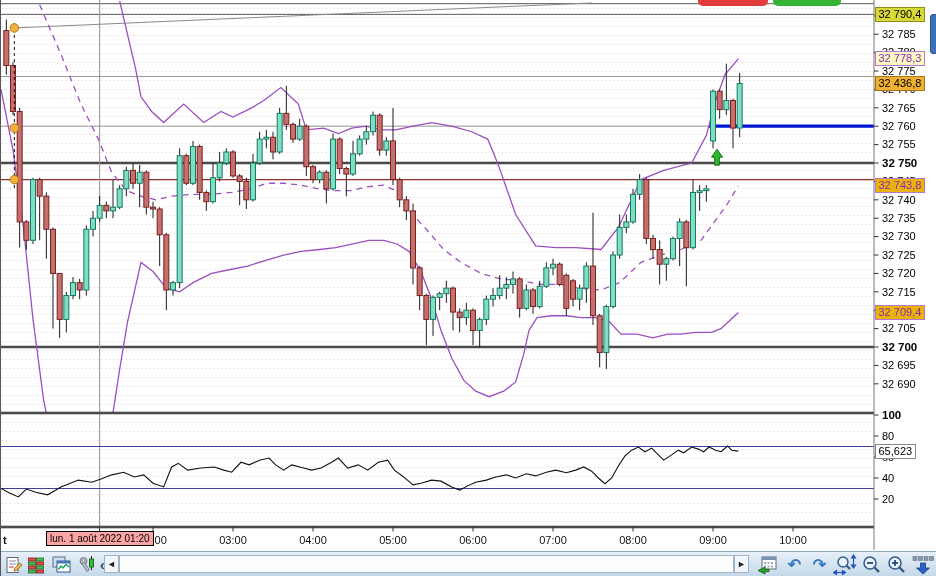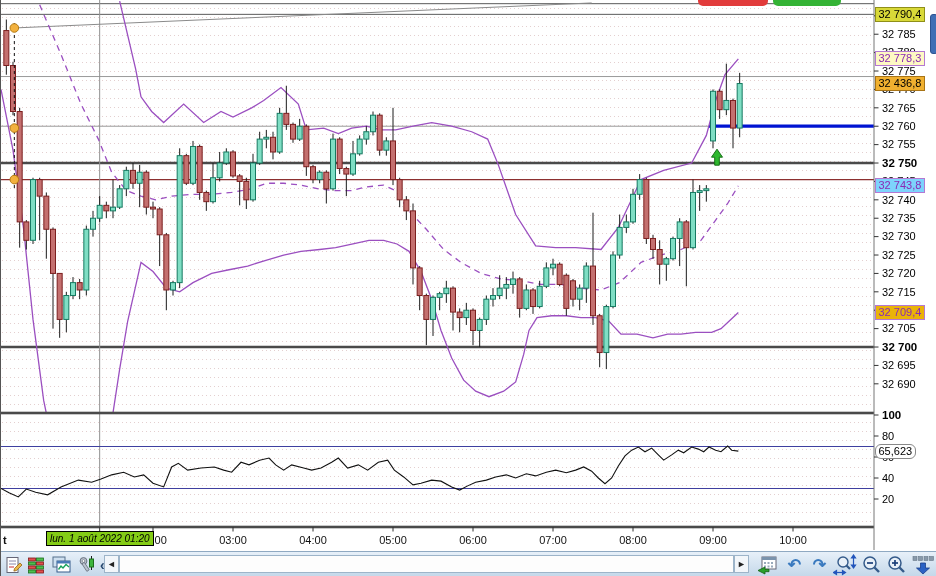--- a/index.html
+++ b/index.html
@@ -374,24 +374,24 @@
     </svg>
 
   <div id="overlay">
     <div class="sellbtn hot"></div>
     <div class="buybtn hot"></div>
     <div class="vscroll hot"></div>
     <div id="tags">
         <div class="tag" style="left: 873.5px; top: 6.852px; background: rgb(216, 216, 56); border-color: rgb(143, 143, 24); color: rgb(0, 0, 0);">32 790,4</div>
         <div class="tag" style="left: 873.5px; top: 51.38px; background: #fef9c3; border-color: rgb(180, 120, 210); color: rgb(138, 43, 180);">32 778,3</div>
         <div class="tag" style="left: 873.5px; top: 76.036px; background: rgb(240, 176, 48); border-color: rgb(168, 116, 22); color: rgb(0, 0, 0);">32 436,8</div>
-        <div class="tag" style="left: 873.5px; top: 178.34px; background: #7dd3fc; border-color: rgb(180, 120, 210); color: rgb(138, 43, 180);">32 743,8</div>
+        <div class="tag" style="left: 873.5px; top: 178.34px; background: #eab308; border-color: rgb(180, 120, 210); color: rgb(138, 43, 180);">32 743,8</div>
         <div class="tag" style="left: 873.5px; top: 304.932px; background: #eab308; border-color: rgb(180, 120, 210); color: rgb(138, 43, 180);">32 709,4</div>
-        <div class="tag" style="left: 873.5px; top: 443.596px; background: rgb(255, 255, 255); border-color: rgb(136, 136, 136); color: rgb(0, 0, 0); border-radius: 6px;">65,623</div>
-        <div class="tag" style="left: 45px; top: 531px; background: #84cc16; border-color: rgb(0, 0, 0); color: rgb(0, 0, 0); font-size: 10px; font-style: italic;">lun. 1 août 2022 01:20</div>
+        <div class="tag" style="left: 873.5px; top: 443.596px; background: rgb(255, 255, 255); border-color: rgb(136, 136, 136); color: rgb(0, 0, 0);">65,623</div>
+        <div class="tag" style="left: 45px; top: 531px; background: #fca5a5; border-color: rgb(0, 0, 0); color: rgb(0, 0, 0); font-size: 10px;">lun. 1 août 2022 01:20</div>
       </div>
 
     <div id="toolbar" class="hot">
       <div class="tbtn" style="left:2px">
         <svg width="18" height="18" viewBox="0 0 18 18">
           <rect x="2" y="1.5" width="11" height="15" fill="#fff" stroke="#667" stroke-width="1"></rect>
           <line x1="4" y1="5" x2="11" y2="5" stroke="#88a"></line>
             <line x1="4" y1="8" x2="11" y2="8" stroke="#88a"></line>
           <line x1="4" y1="11" x2="9" y2="11" stroke="#c33"></line>
           <path d="M9.5 12.5 L15 7 l2 2 L11.5 14.5 l-2.6 0.6 z" fill="#e8b84b" stroke="#996515" stroke-width="0.8"></path>

